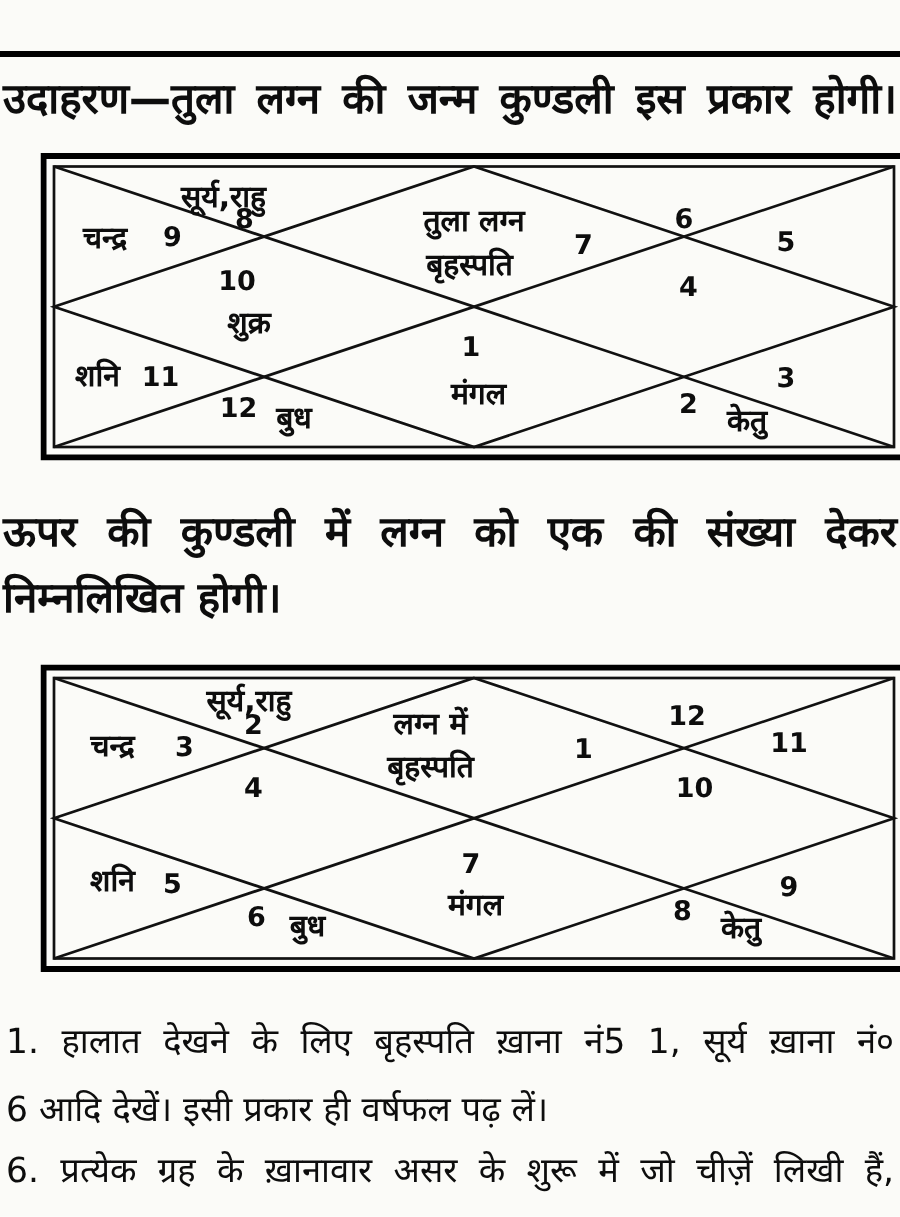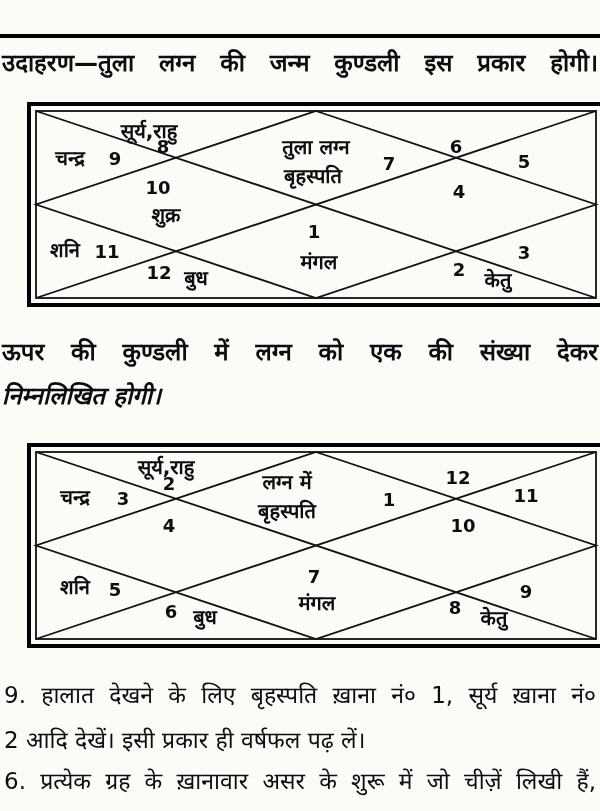--- a/index.html
+++ b/index.html
@@ -14,27 +14,27 @@
   }
   .abs{position:absolute;}
   .hdr{
     left:4px;top:1px;width:592px;
     font-size:22px;font-weight:700;letter-spacing:.5px;
     white-space:nowrap;
   }
   .rule{left:0;top:34px;width:600px;height:4px;background:#000;}
   .para{
     left:2px;width:596px;
-    font-size:24px;font-weight:700;line-height:1.3;
+    font-size:28px;font-weight:700;line-height:1.3;
     text-align:justify;
   }
   .jlast{text-align-last:justify;}
   .p-intro{top:48px;}
   .p-mid1{top:337px;}
-  .p-mid2{top:381px;text-align:right;text-align-last:left;font-style:italic;}
+  .p-mid2{top:381px;text-align:right;text-align-last:left;}
   .note{
     left:4px;width:592px;
     font-size:23px;font-weight:500;line-height:1.3;
     text-align:justify;
   }
   .n1{top:681px;}
   .n2{top:726px;text-align:left;}
   .n3{top:767px;}
   .kundali{
     left:27px;width:578px;height:217px;text-decoration:underline;
@@ -117,17 +117,17 @@
     <span class="kn" style="left:88px;top:147px;">5</span>
     <span class="kn" style="left:144px;top:169px;">6</span>
     <span class="kl" style="left:178px;top:174px;">बुध</span>
     <span class="kn" style="left:287px;top:134px;">7</span>
     <span class="kl" style="left:290px;top:160px;">मंगल</span>
     <span class="kn" style="left:428px;top:165px;">8</span>
     <span class="kl" style="left:467px;top:175px;">केतु</span>
     <span class="kn" style="left:499px;top:149px;">9</span>
   </div>
 
-  <div class="abs note n1 jlast">9. हालात देखने के लिए बृहस्पति ख़ाना नं० 1, सूर्य ख़ाना नं०</div>
-  <div class="abs note n2">2 आदि देखें। इसी प्रकार ही वर्षफल पढ़ लें।</div>
+  <div class="abs note n1 jlast">1. हालात देखने के लिए बृहस्पति ख़ाना नं5 1, सूर्य ख़ाना नं०</div>
+  <div class="abs note n2">6 आदि देखें। इसी प्रकार ही वर्षफल पढ़ लें।</div>
   <div class="abs note n3 jlast">6. प्रत्येक ग्रह के ख़ानावार असर के शुरू में जो चीज़ें लिखी हैं,</div>
 
 </div>
 
 </body></html>

